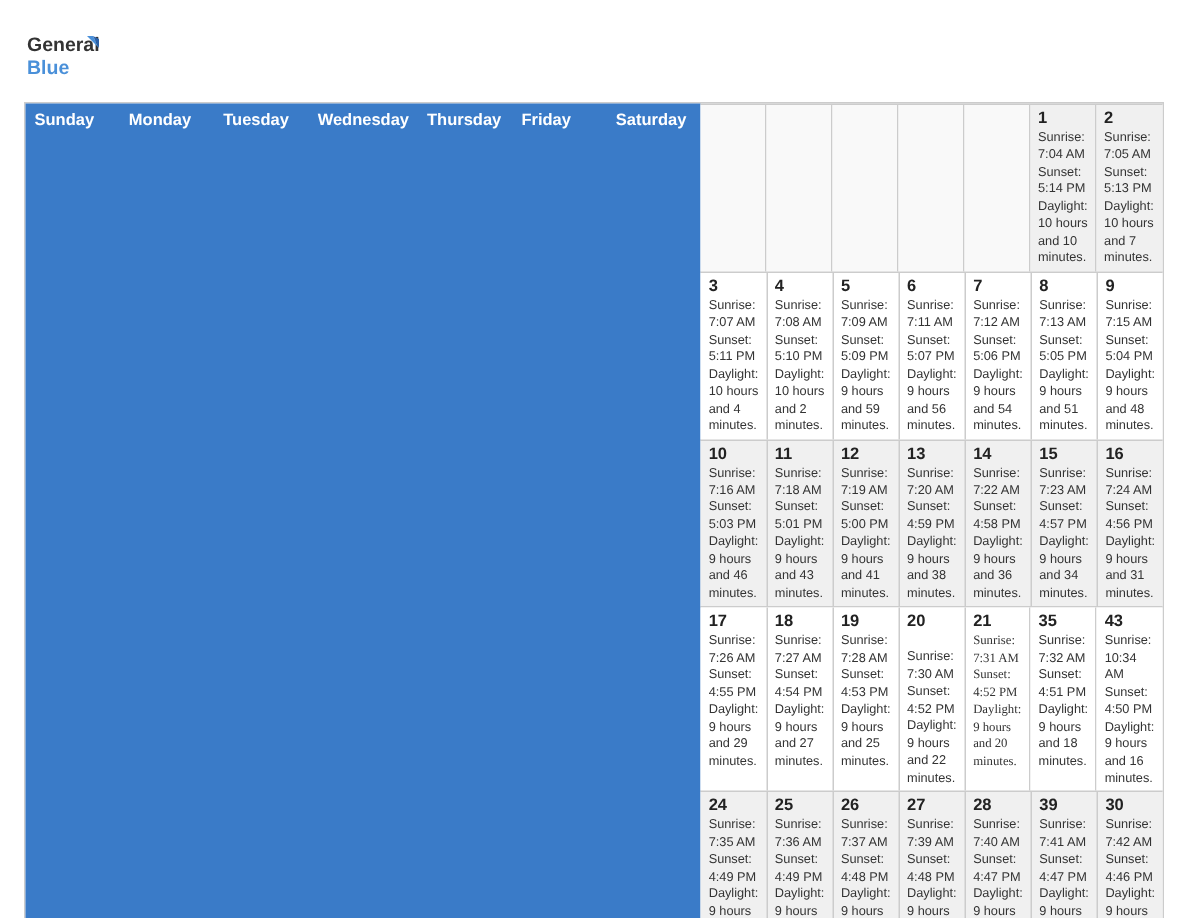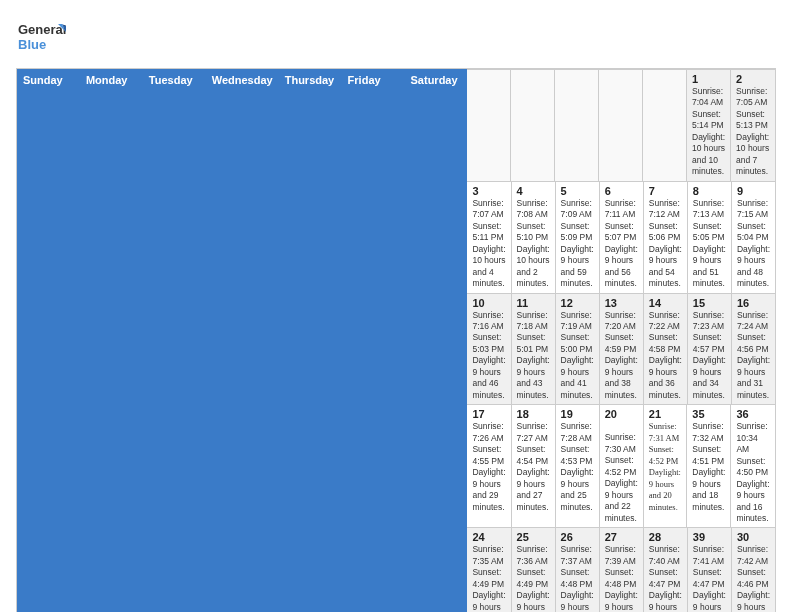--- a/index.html
+++ b/index.html
@@ -288,21 +288,21 @@
 and 20 minutes.</div>
           </div>
           <div class="cal-cell">
             <div class="day-number">35</div>
             <div class="cell-text" style="white-space: pre-line;">Sunrise: 7:32 AM
 Sunset: 4:51 PM
 Daylight: 9 hours
 and 18 minutes.</div>
           </div>
           <div class="cal-cell">
-            <div class="day-number">36</div>
+            <div class="day-number">43</div>
             <div class="cell-text" style="white-space: pre-line;">Sunrise: 10:34 AM
 Sunset: 4:50 PM
 Daylight: 9 hours
 and 16 minutes.</div>
           </div>
         </div>
         <div class="cal-row">
           <div class="cal-cell shaded">
             <div class="day-number">24</div>
             <div class="cell-text" style="white-space: pre-line;">Sunrise: 7:35 AM

